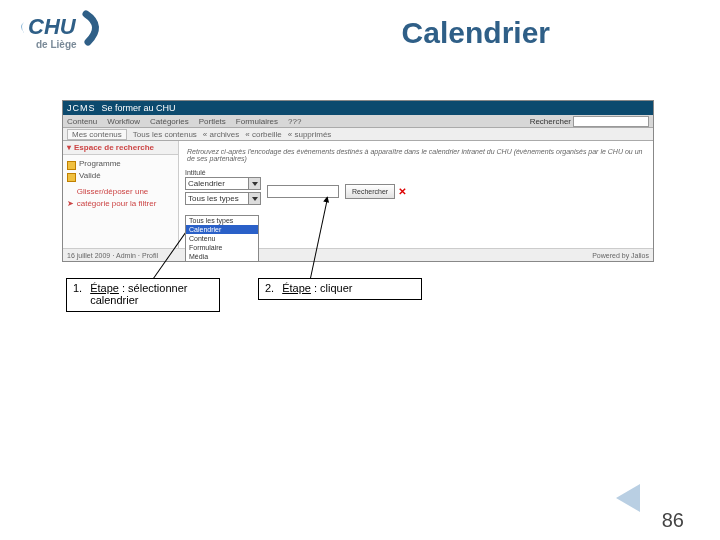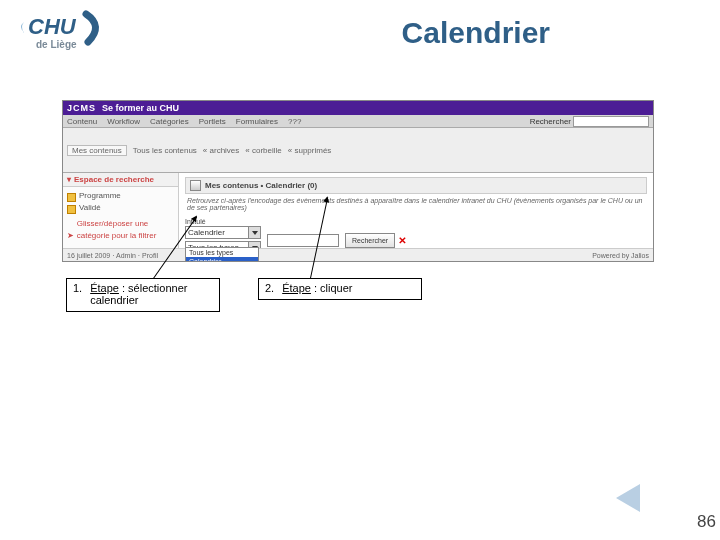--- a/index.html
+++ b/index.html
@@ -7,25 +7,25 @@
   .bg-curve{position:absolute;right:-260px;top:-120px;width:600px;height:780px;border:70px solid transparent;border-left-color:#e9f2fb;border-bottom-color:#e9f2fb;border-radius:50%;transform:rotate(200deg);z-index:0}
   .slide{position:absolute;inset:0;z-index:1}
   
   .logo{position:absolute;left:18px;top:8px;display:flex;align-items:flex-end;gap:6px}
   .logo svg{display:block}
   .logo-sub{font-size:10px;font-weight:bold;fill:#7a8a98}
   
   .title{position:absolute;right:170px;top:16px;font-size:30px;color:#2f5f87;font-weight:600}
   
   .shot{position:absolute;left:62px;top:100px;width:590px;height:160px;border:1px solid #888;background:#fff;font-size:8px;color:#333;overflow:hidden}
-  .bar-black{display:flex;align-items:center;background:#4c1d95;color:#fff;height:14px;padding:0 4px;font-weight:bold;font-size:9px}
+  .bar-black{display:flex;align-items:center;background:#0c4a6e;color:#fff;height:14px;padding:0 4px;font-weight:normal;font-size:9px}
   .bar-black .brand{letter-spacing:1px;margin-right:6px}
   .bar-menu{display:flex;align-items:center;height:12px;background:#d7d7d7;border-bottom:1px solid #aaa;padding:0 4px;gap:10px}
   .bar-menu span{color:#555}
-  .bar-tabs{display:flex;align-items:center;height:12px;background:#eee;border-bottom:1px solid #aaa;padding:16px 4px;gap:6px;color:#666}
+  .bar-tabs{display:flex;align-items:center;height:12px;background:#eee;border-bottom:1px solid #aaa;padding:0 4px;gap:6px;color:#666}
   .bar-tabs .tab{padding:0 4px;border:1px solid #bbb;background:#f8f8f8}
   .search-tr{position:absolute;right:4px;top:14px;height:12px;display:flex;align-items:center;gap:2px}
   .search-tr input{width:70px;height:9px;font-size:7px;border:1px solid #999;padding:0 2px}
   .body{display:flex;height:calc(100% - 38px)}
   .side{width:115px;border-right:1px solid #ccc;background:#fbfbfb}
   .side-head{background:#f1f1f1;border-bottom:1px solid #ccc;padding:2px 4px;color:#c44;font-weight:bold;display:flex;align-items:center;gap:3px}
   .tree{padding:3px 4px;line-height:12px}
   .tree-item{display:flex;align-items:flex-end;gap:3px;color:#555}
   .tree-item .dot{width:7px;height:7px;background:#f0c040;border:1px solid #c08000;display:inline-block}
   .tree-item.act{color:#c44}
@@ -50,21 +50,21 @@
   
   .pointer{position:absolute;background:#000;height:1px;transform-origin:left center;z-index:2}
   .pointer::after{content:"";position:absolute;right:-1px;top:-3px;border-left:6px solid #000;border-top:3.5px solid transparent;border-bottom:3.5px solid transparent}
   
   .callout{position:absolute;border:1.5px solid #000;background:#fff;padding:3px 6px 5px 6px;font-size:11px;display:flex;gap:8px;z-index:3}
   .callout .num{}
   .callout .txt u{text-decoration:underline}
   
   .prev{position:absolute;right:80px;bottom:28px;width:0;height:0;border-top:14px solid transparent;border-bottom:14px solid transparent;border-right:24px solid #b9cfe3;cursor:pointer}
   
-  .pagenum{position:absolute;right:4px;bottom:8px;font-size:17px;color:#444}
+  .pagenum{position:absolute;right:36px;bottom:8px;font-size:20px;color:#444}
 </style>
 </head>
 <body>
 
 <div class="bg-curve"></div>
 <div class="slide">
 
   <div class="logo">
     <svg width="90" height="44" viewBox="0 0 90 44">
       <path d="M6 14 Q2 19 6 25 L6 24 Q0 19 6 14 Z" fill="#8fb8d8"></path>
@@ -115,24 +115,20 @@
               <span class="dot"></span>
               <span>Validé</span>
             </div>
           <div class="tree-item act" style="margin-top:4px">
               <span>➤</span>
               <span>Glisser/déposer une catégorie pour la filtrer</span>
             </div>
         </div>
       </div>
       <div class="main">
-        <div class="crumb">
-          <span class="ico"></span>
-          <span>Mes contenus • Calendrier (0)</span>
-        </div>
         <div class="desc">Retrouvez ci-après l'encodage des évènements destinés à apparaître dans le calendrier intranet du CHU (évènements organisés par le CHU ou un de ses partenaires)</div>
         <div class="filters">
           <div class="col">
             <span class="lbl">Intitulé</span>
             <div class="sel">
                 <span>Calendrier</span>
                 <span class="arrow"></span>
               </div>
             <div class="sel" style="margin-top:1px">
                 <span>Tous les types</span>

